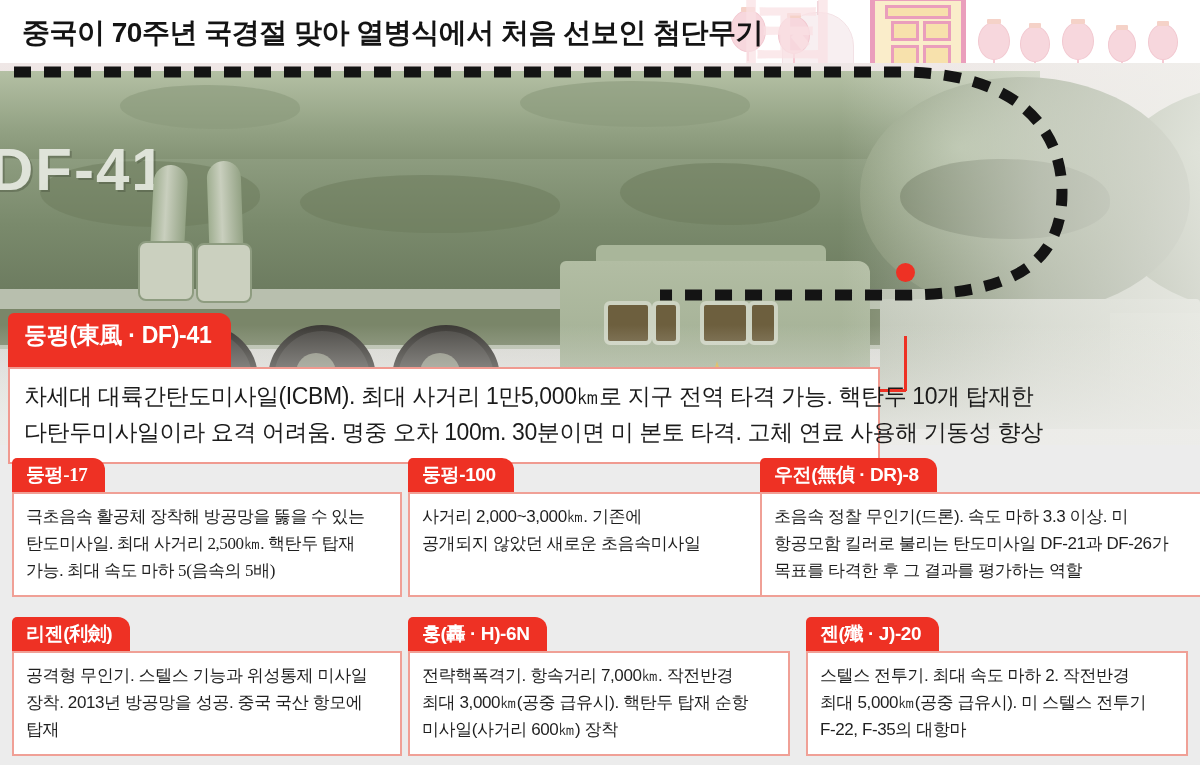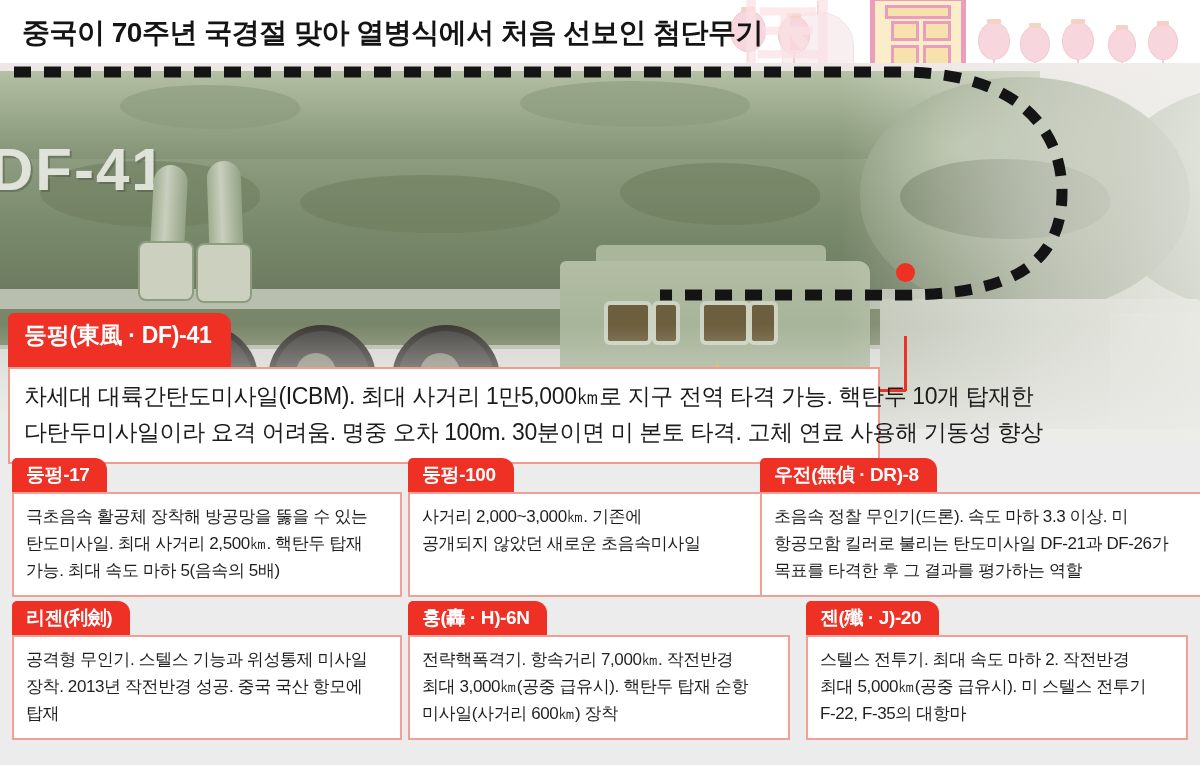--- a/index.html
+++ b/index.html
@@ -142,28 +142,28 @@
     display:inline-block;background:#ee3124;color:#fff;border-radius:5px 12px 0 0;
     padding:6px 18px 6px 14px;font-size:19px;font-weight:700;letter-spacing:-0.4px;line-height:1.15;
   }
   .card-body{
     background:#fff;border:2px solid #f0a096;padding:9px 12px 10px 12px;
     font-size:17px;line-height:1.6;color:#1f1f1f;letter-spacing:-0.4px;
   }
   .card-body .ln{display:block;white-space:nowrap;}
 
   
-  .col1{left:12px;width:390px;}
+  .col1{left:12px;width:390px;font-family:Liberation Serif, serif;}
   .col2{left:408px;width:372px;}
   .col3{left:760px;width:446px;}
   .b-col1{left:12px;width:390px;}
   .b-col2{left:408px;width:382px;}
   .b-col3{left:806px;width:382px;}
   .row1{top:13px;}
-  .row2{top:156px;}
+  .row2{top:172px;}
   .h-3l{min-height:82px;}
   .h-2l{min-height:82px;}
 </style>
 </head>
 <body>
 
 <div class="page">
 
   <div class="title-band">
     <div class="title-deco">
@@ -278,21 +278,21 @@
         <span class="ln">초음속 정찰 무인기(드론). 속도 마하 3.3 이상. 미</span>
         <span class="ln">항공모함 킬러로 불리는 탄도미사일 DF-21과 DF-26가</span>
         <span class="ln">목표를 타격한 후 그 결과를 평가하는 역할</span>
       </div>
     </div>
 
     <div class="card b-col1 row2">
       <div class="card-head">리젠(利劍)</div>
       <div class="card-body h-3l">
         <span class="ln">공격형 무인기. 스텔스 기능과 위성통제 미사일</span>
-        <span class="ln">장착. 2013년 작전반경 성공. 중국 국산 항모에</span>
+        <span class="ln">장착. 2013년 방공망을 성공. 중국 국산 항모에</span>
         <span class="ln">탑재</span>
       </div>
     </div>
 
     <div class="card b-col2 row2">
       <div class="card-head">훙(轟 · H)-6N</div>
       <div class="card-body h-3l">
         <span class="ln">전략핵폭격기. 항속거리 7,000㎞. 작전반경</span>
         <span class="ln">최대 3,000㎞(공중 급유시). 핵탄두 탑재 순항</span>
         <span class="ln">미사일(사거리 600㎞) 장착</span>

